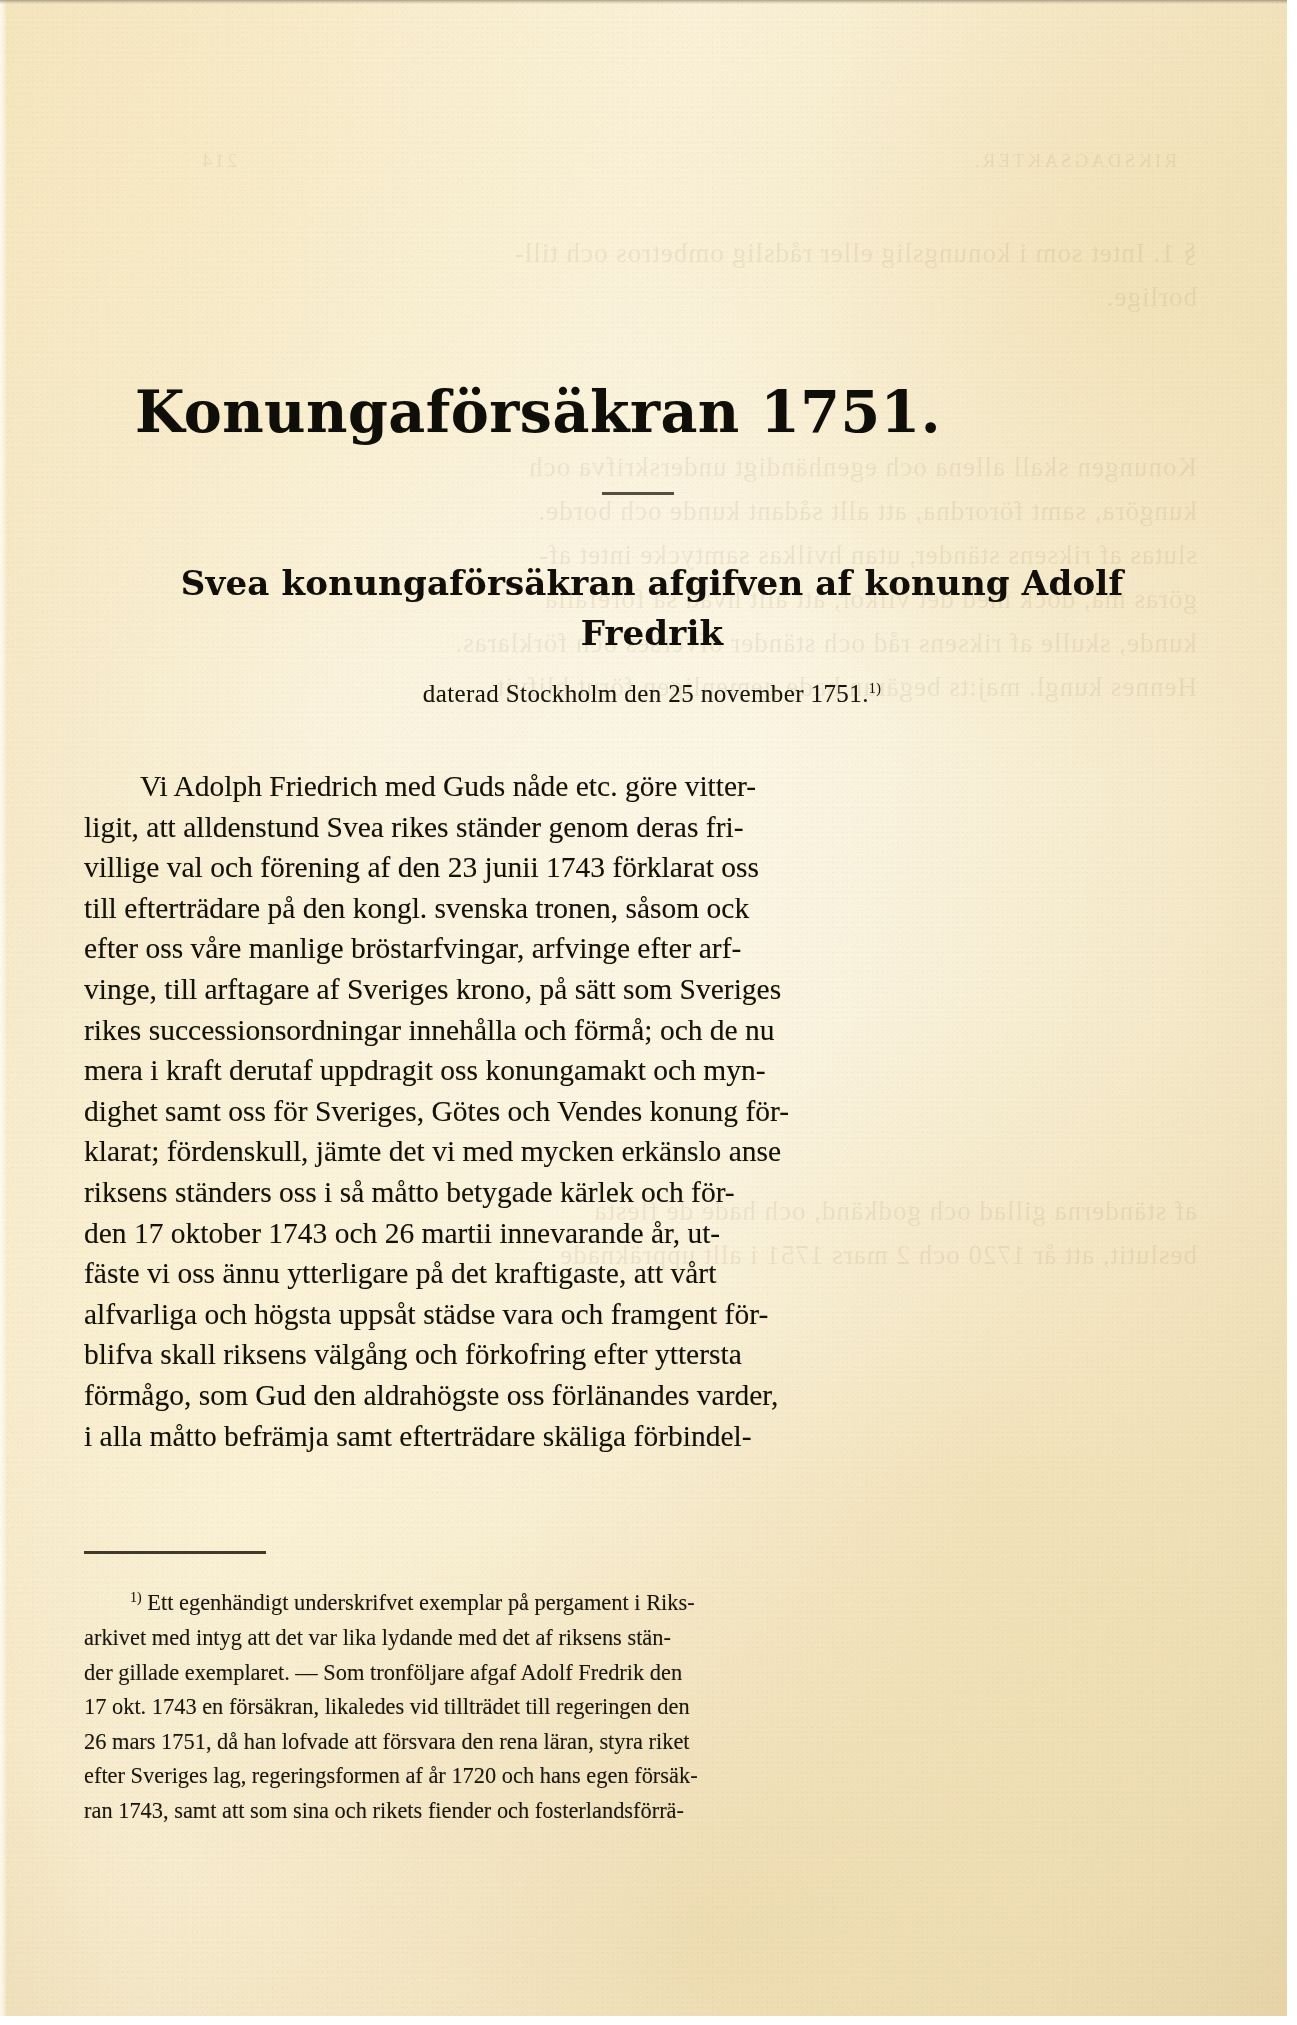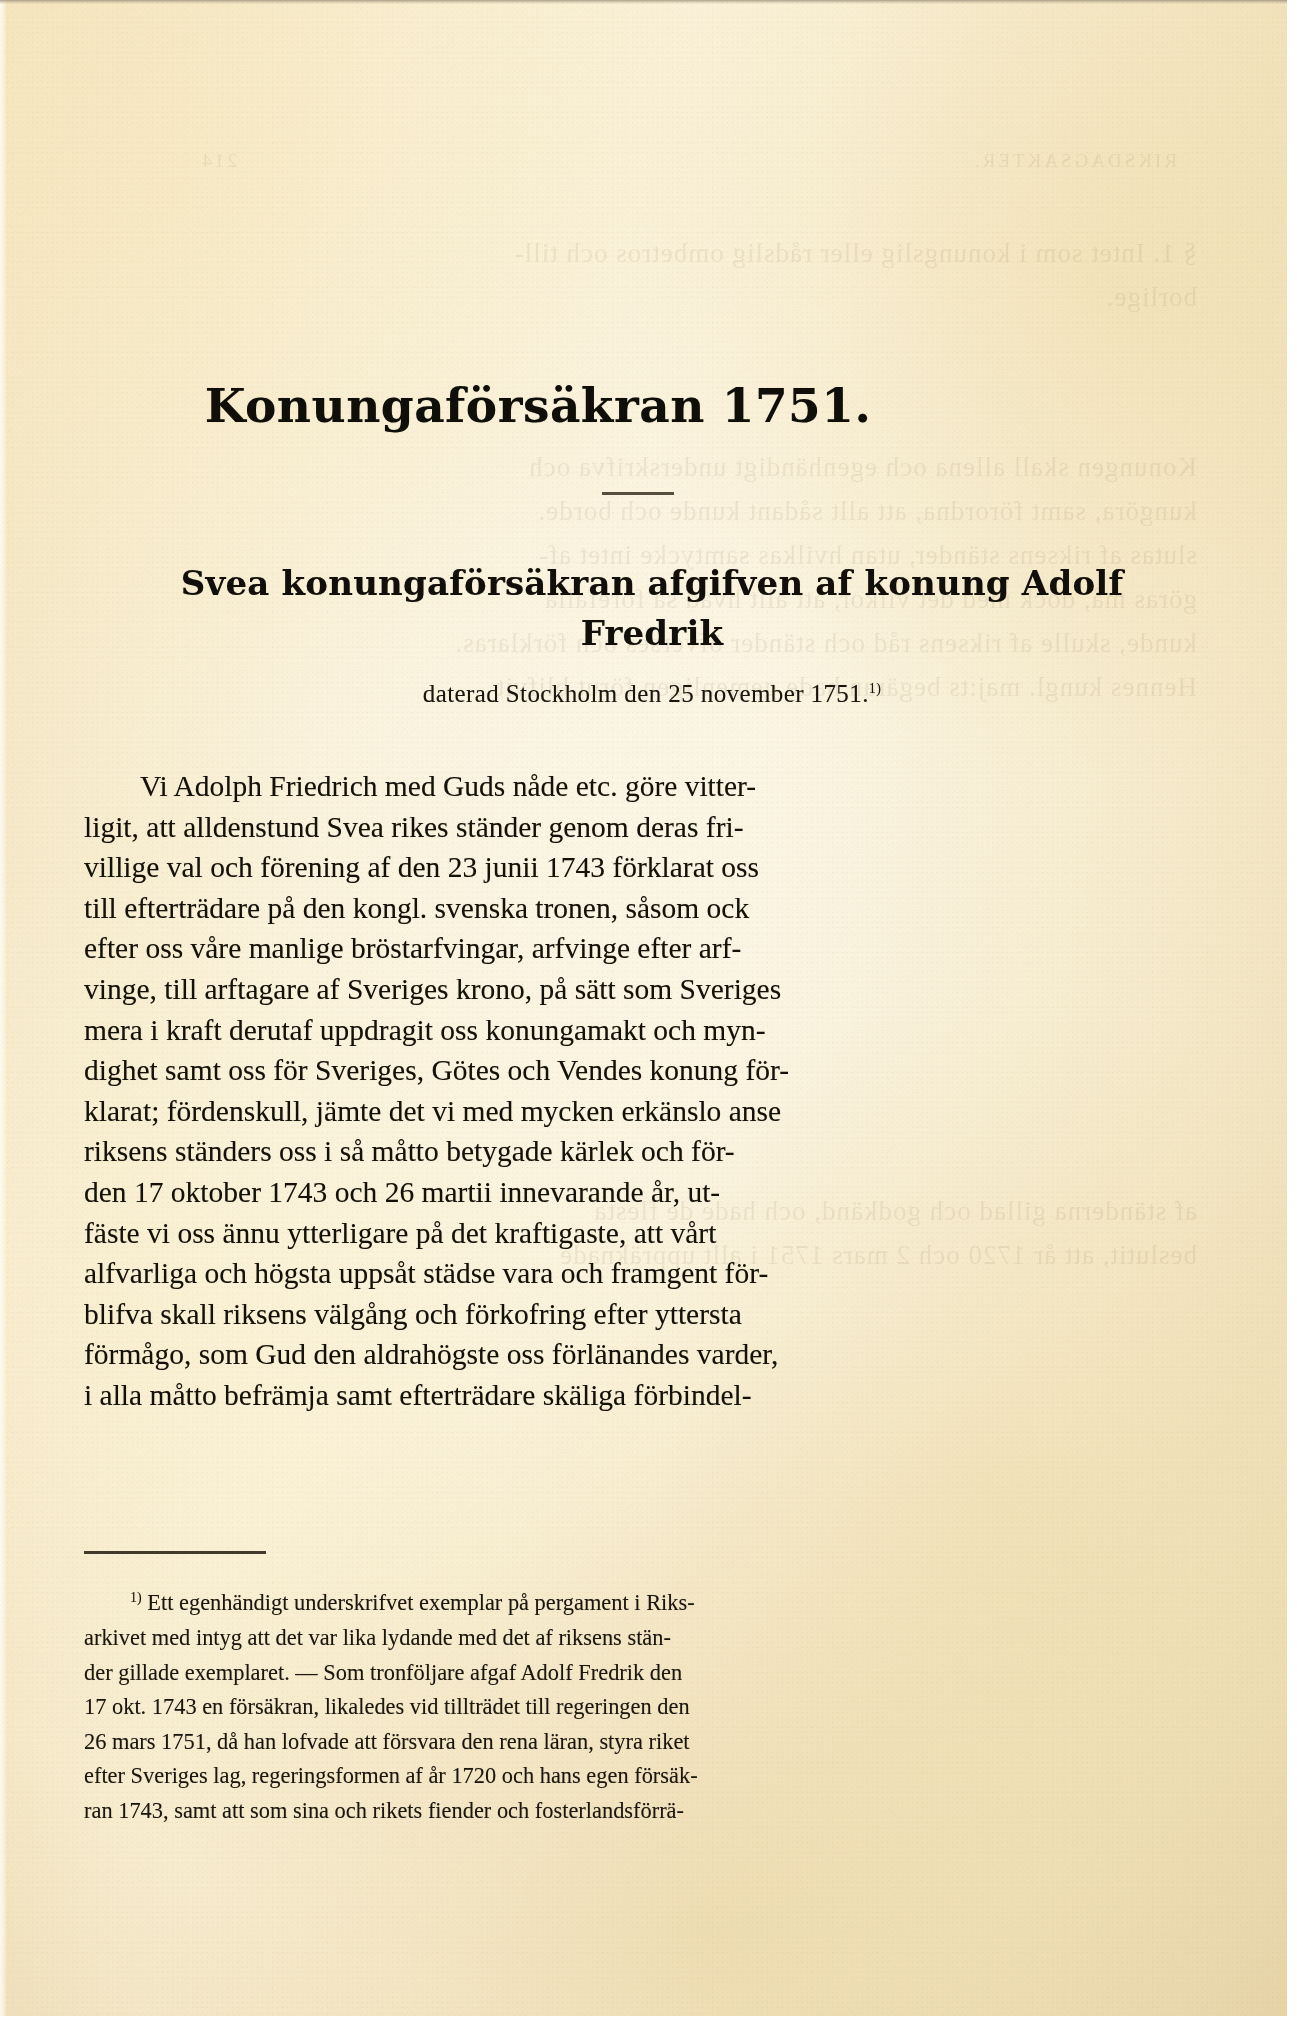--- a/index.html
+++ b/index.html
@@ -123,21 +123,21 @@
     height: 2025px;
     color: #15120c;
   }
 
   .page-title {
     position: absolute;
     left: 0; top: 378px;
     width: 1076px;
     text-align: center;
     font-family: "DejaVu Serif", "Liberation Serif", serif;
-    font-size: 47px;
+    font-size: 57px;
     font-weight: 700;
     letter-spacing: 0.5px;
     color: #100e09;
   }
 
   .title-rule {
     position: absolute;
     left: 602px; top: 492px;
     width: 72px; height: 3px;
     background: #3a3024;
@@ -256,20 +256,21 @@
       <span>daterad Stockholm den 25 november 1751.</span><sup><span>1</span><span>)</span></sup>
     </div>
 
     <div class="body-block">
       <span class="bline first">Vi Adolph Friedrich med Guds nåde etc. göre vitter-</span>
       <span class="bline">ligit, att alldenstund Svea rikes ständer genom deras fri-</span>
       <span class="bline">villige val och förening af den 23 junii 1743 förklarat oss</span>
       <span class="bline">till efterträdare på den kongl. svenska tronen, såsom ock</span>
       <span class="bline">efter oss våre manlige bröstarfvingar, arfvinge efter arf-</span>
       <span class="bline">vinge, till arftagare af Sveriges krono, på sätt som Sveriges</span>
+      <span class="bline">rikes successionsordningar innehålla och förmå; och de nu</span>
       <span class="bline">mera i kraft derutaf uppdragit oss konungamakt och myn-</span>
       <span class="bline">dighet samt oss för Sveriges, Götes och Vendes konung för-</span>
       <span class="bline">klarat; fördenskull, jämte det vi med mycken erkänslo anse</span>
       <span class="bline">riksens ständers oss i så måtto betygade kärlek och för-</span>
       <span class="bline">den 17 oktober 1743 och 26 martii innevarande år, ut-</span>
       <span class="bline">fäste vi oss ännu ytterligare på det kraftigaste, att vårt</span>
       <span class="bline">alfvarliga och högsta uppsåt städse vara och framgent för-</span>
       <span class="bline">blifva skall riksens välgång och förkofring efter yttersta</span>
       <span class="bline">förmågo, som Gud den aldrahögste oss förlänandes varder,</span>
       <span class="bline">i alla måtto befrämja samt efterträdare skäliga förbindel-</span>

